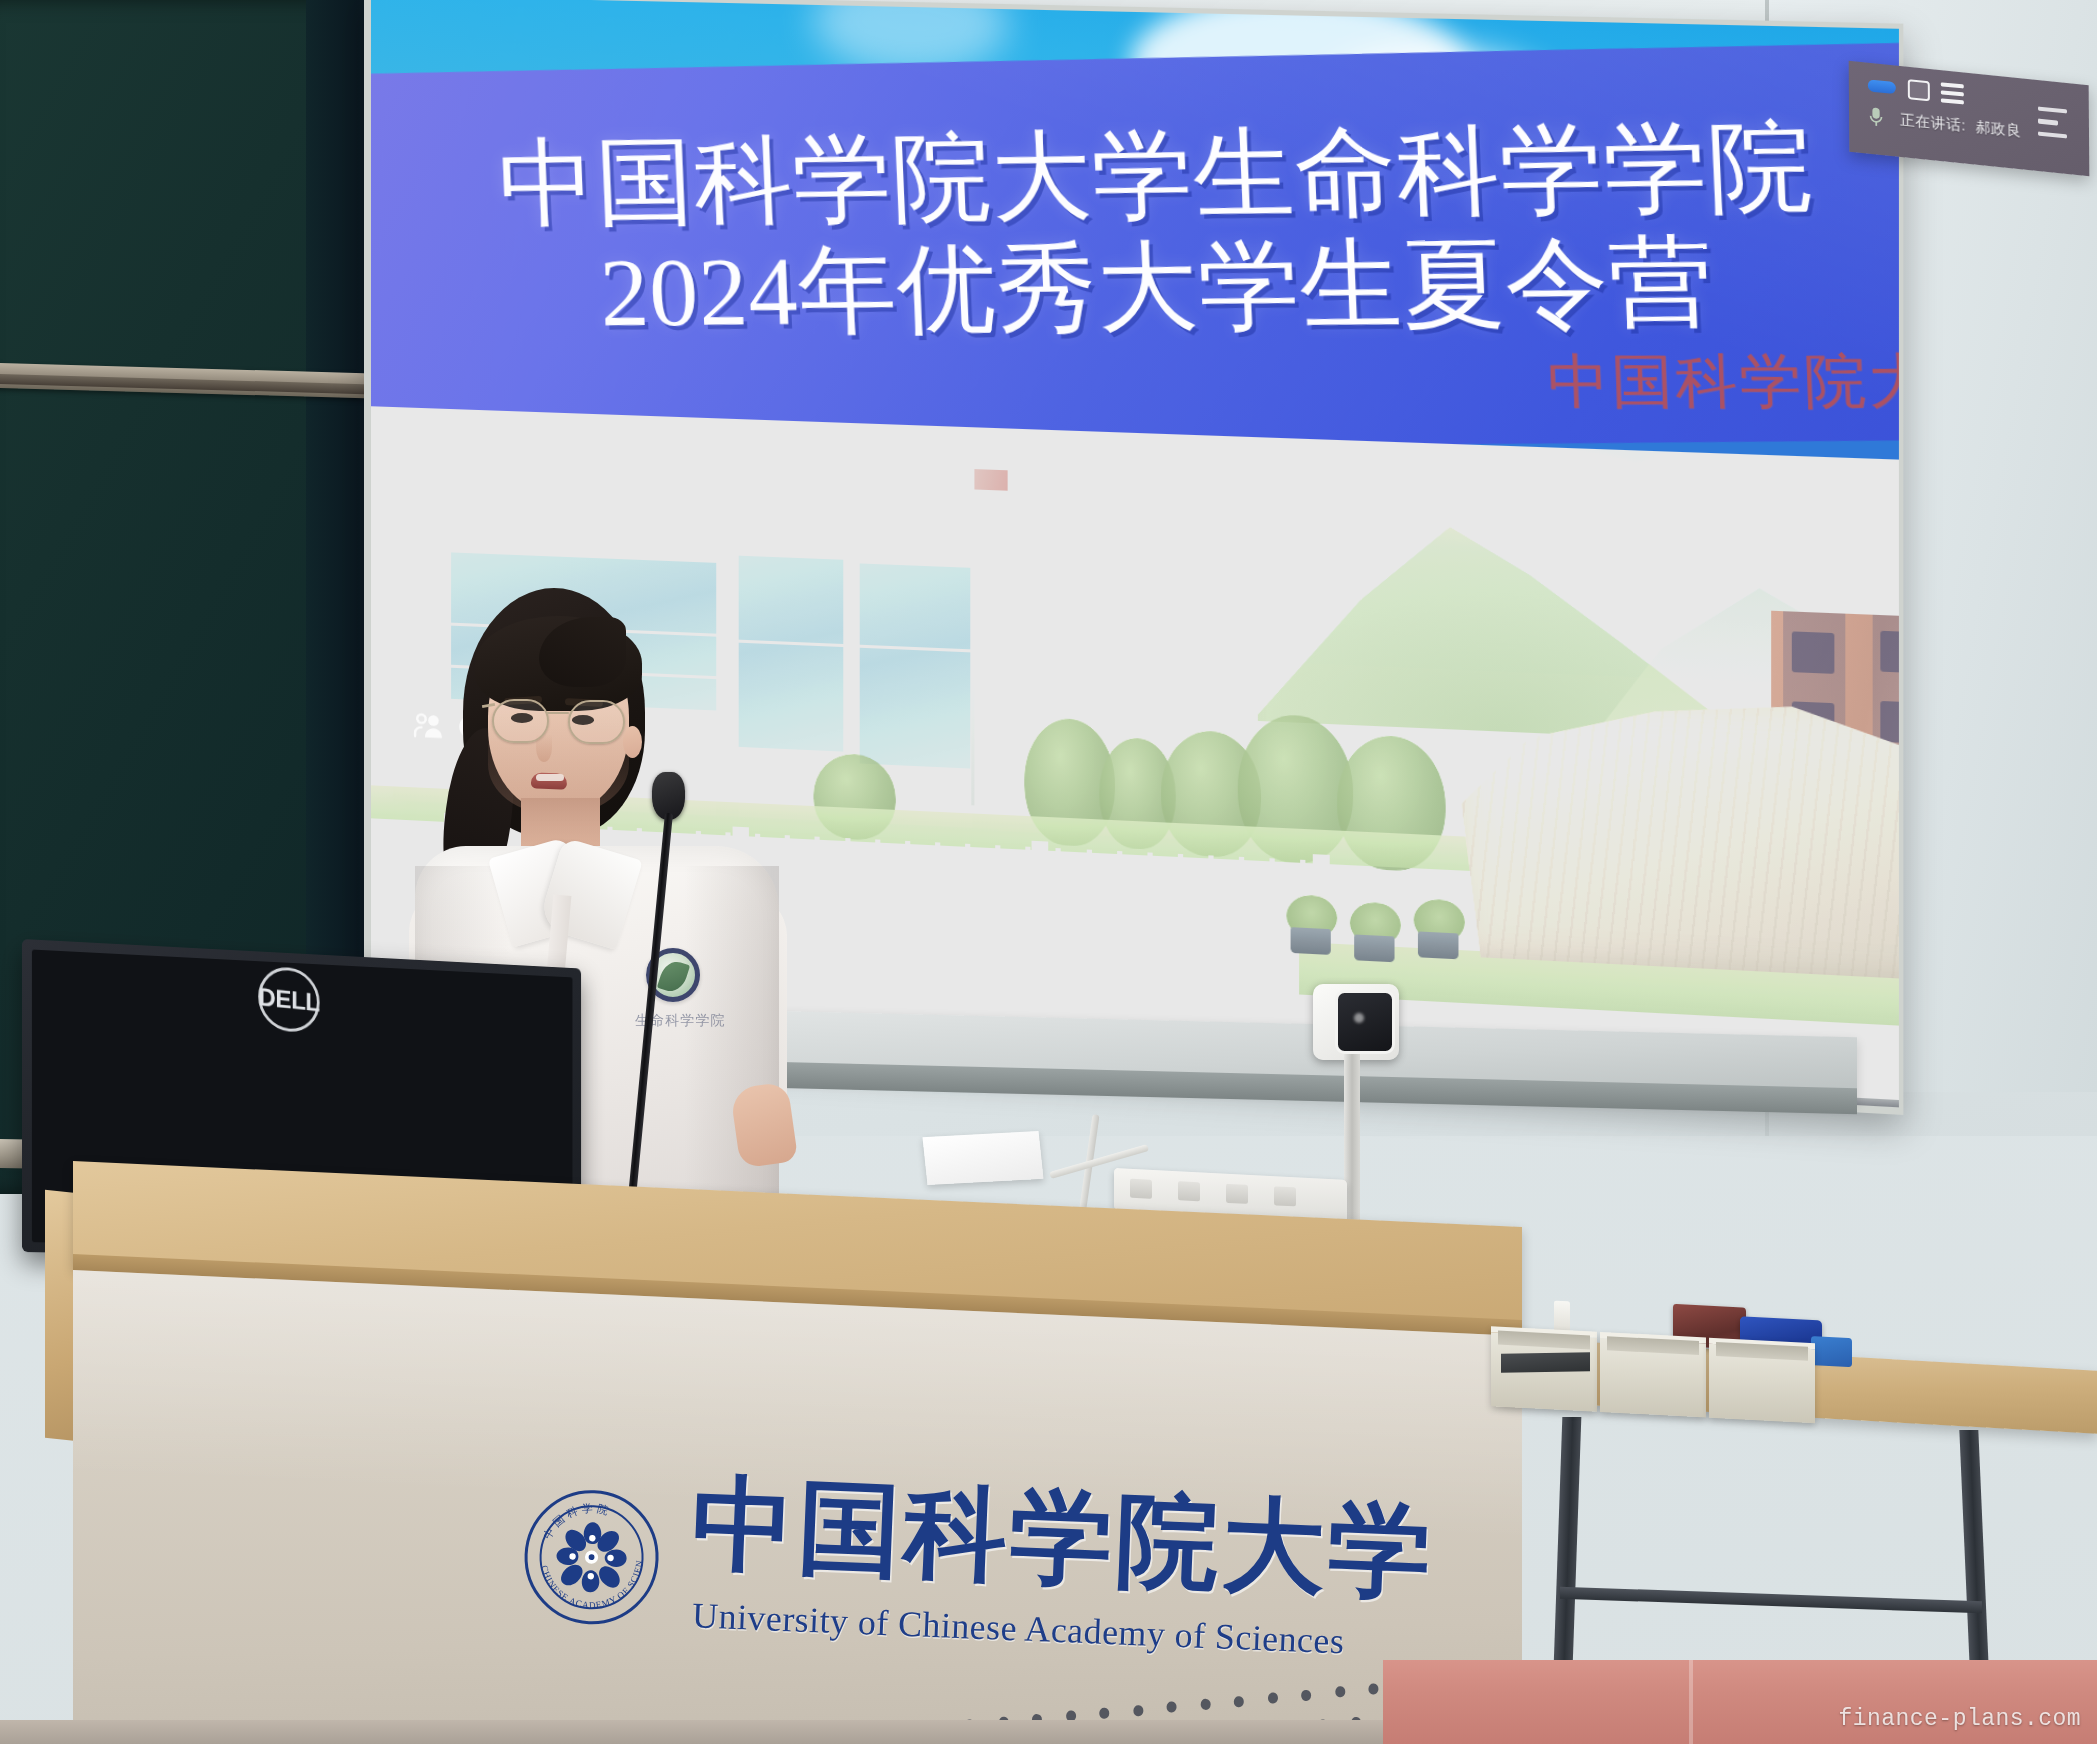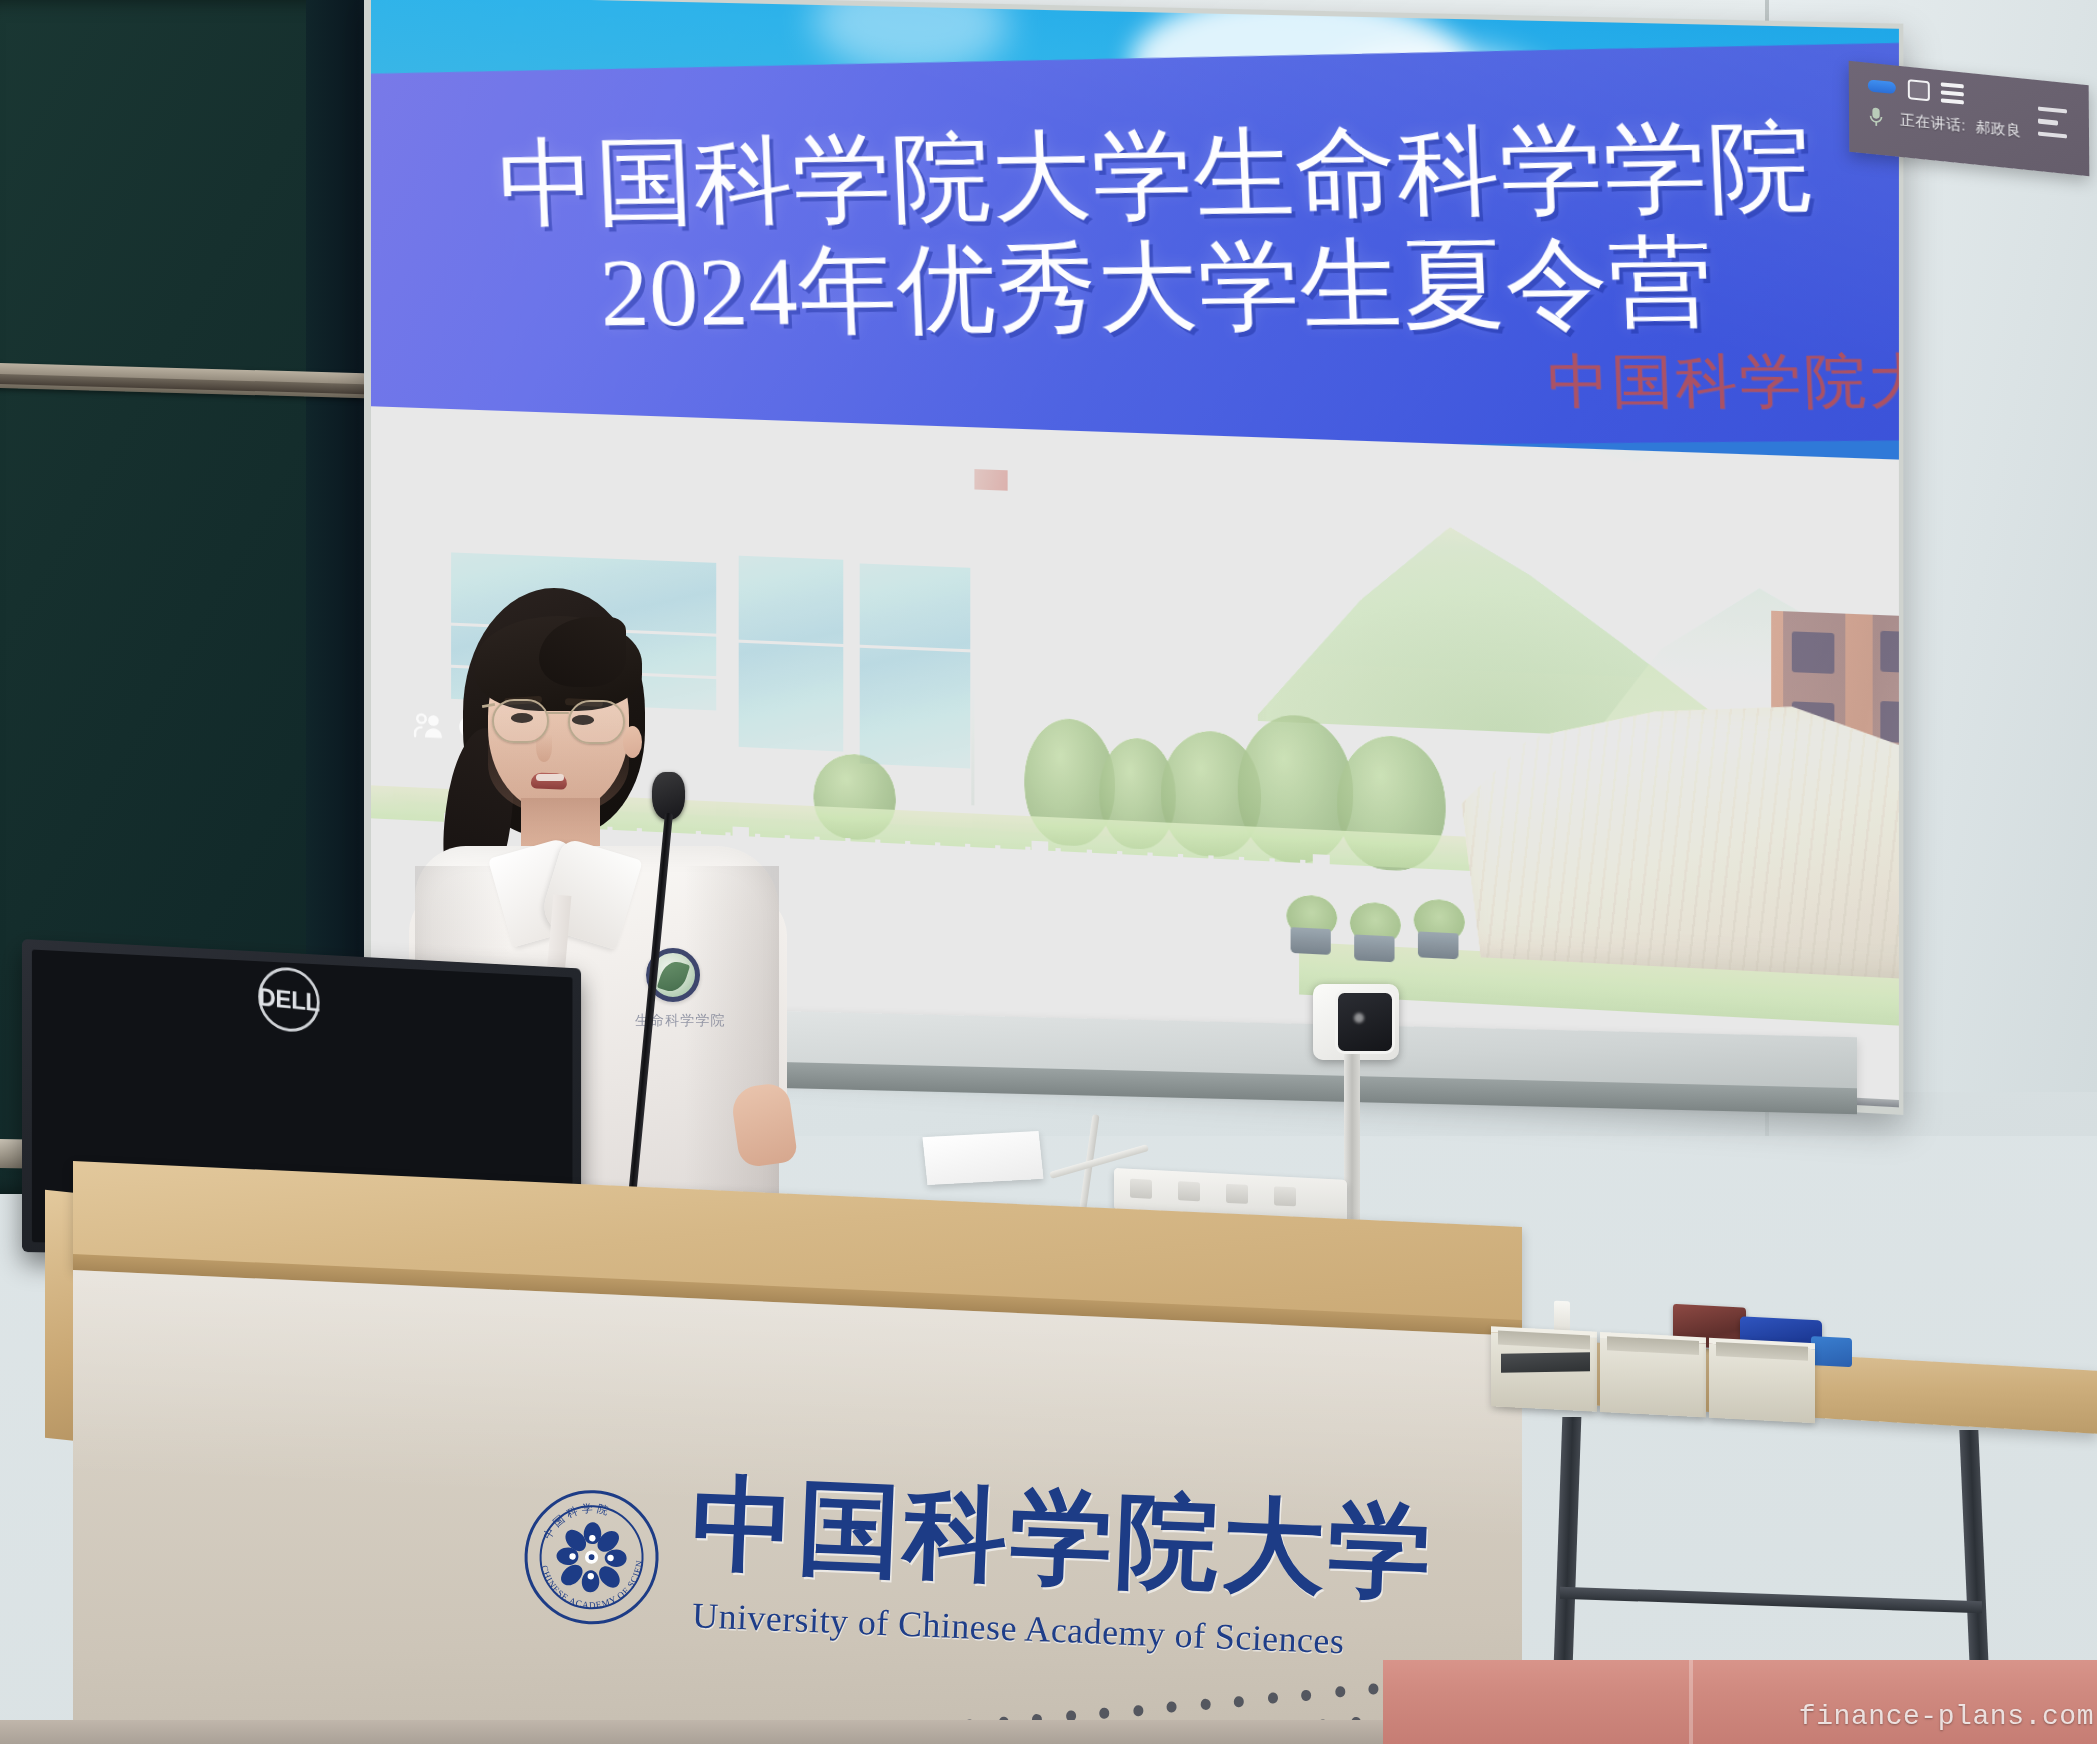--- a/index.html
+++ b/index.html
@@ -439,22 +439,22 @@
   .board-green { position:absolute; left:728px; top:897px; width:1136px; height:146px;
     background:linear-gradient(172deg,#17403e,#123734 60%,#0e2d2c); transform:skewY(1.5deg); }
   .board-green2 { position:absolute; left:728px; top:1012px; width:1136px; height:39px;
     background:linear-gradient(180deg,#2b4f4c,#1b3a38); transform:skewY(1.5deg); }
 
   
   .wall-seam { position:absolute; left:1765px; top:0; width:3.6px; height:1136px;
     background:linear-gradient(180deg,rgba(150,160,160,.5),rgba(150,160,160,.15)); }
 
   
-  #watermark { position:absolute; right:3px; bottom:11.6px; color:rgba(255,255,255,.8);
-    font-family:"Liberation Mono", monospace; font-size:28px; letter-spacing:.02em;
+  #watermark { position:absolute; right:16px; bottom:11.6px; color:rgba(255,255,255,.8);
+    font-family:"Liberation Mono", monospace; font-size:23px; letter-spacing:.02em;
     text-shadow:0 0.7px 2.2px rgba(0,0,0,.35); }
 </style>
 </head>
 <body>
 
 <div id="scene">
 
   <div class="wall-upper"></div>
   <div class="wall-right-panel"></div>
   <div class="wall-seam"></div>

